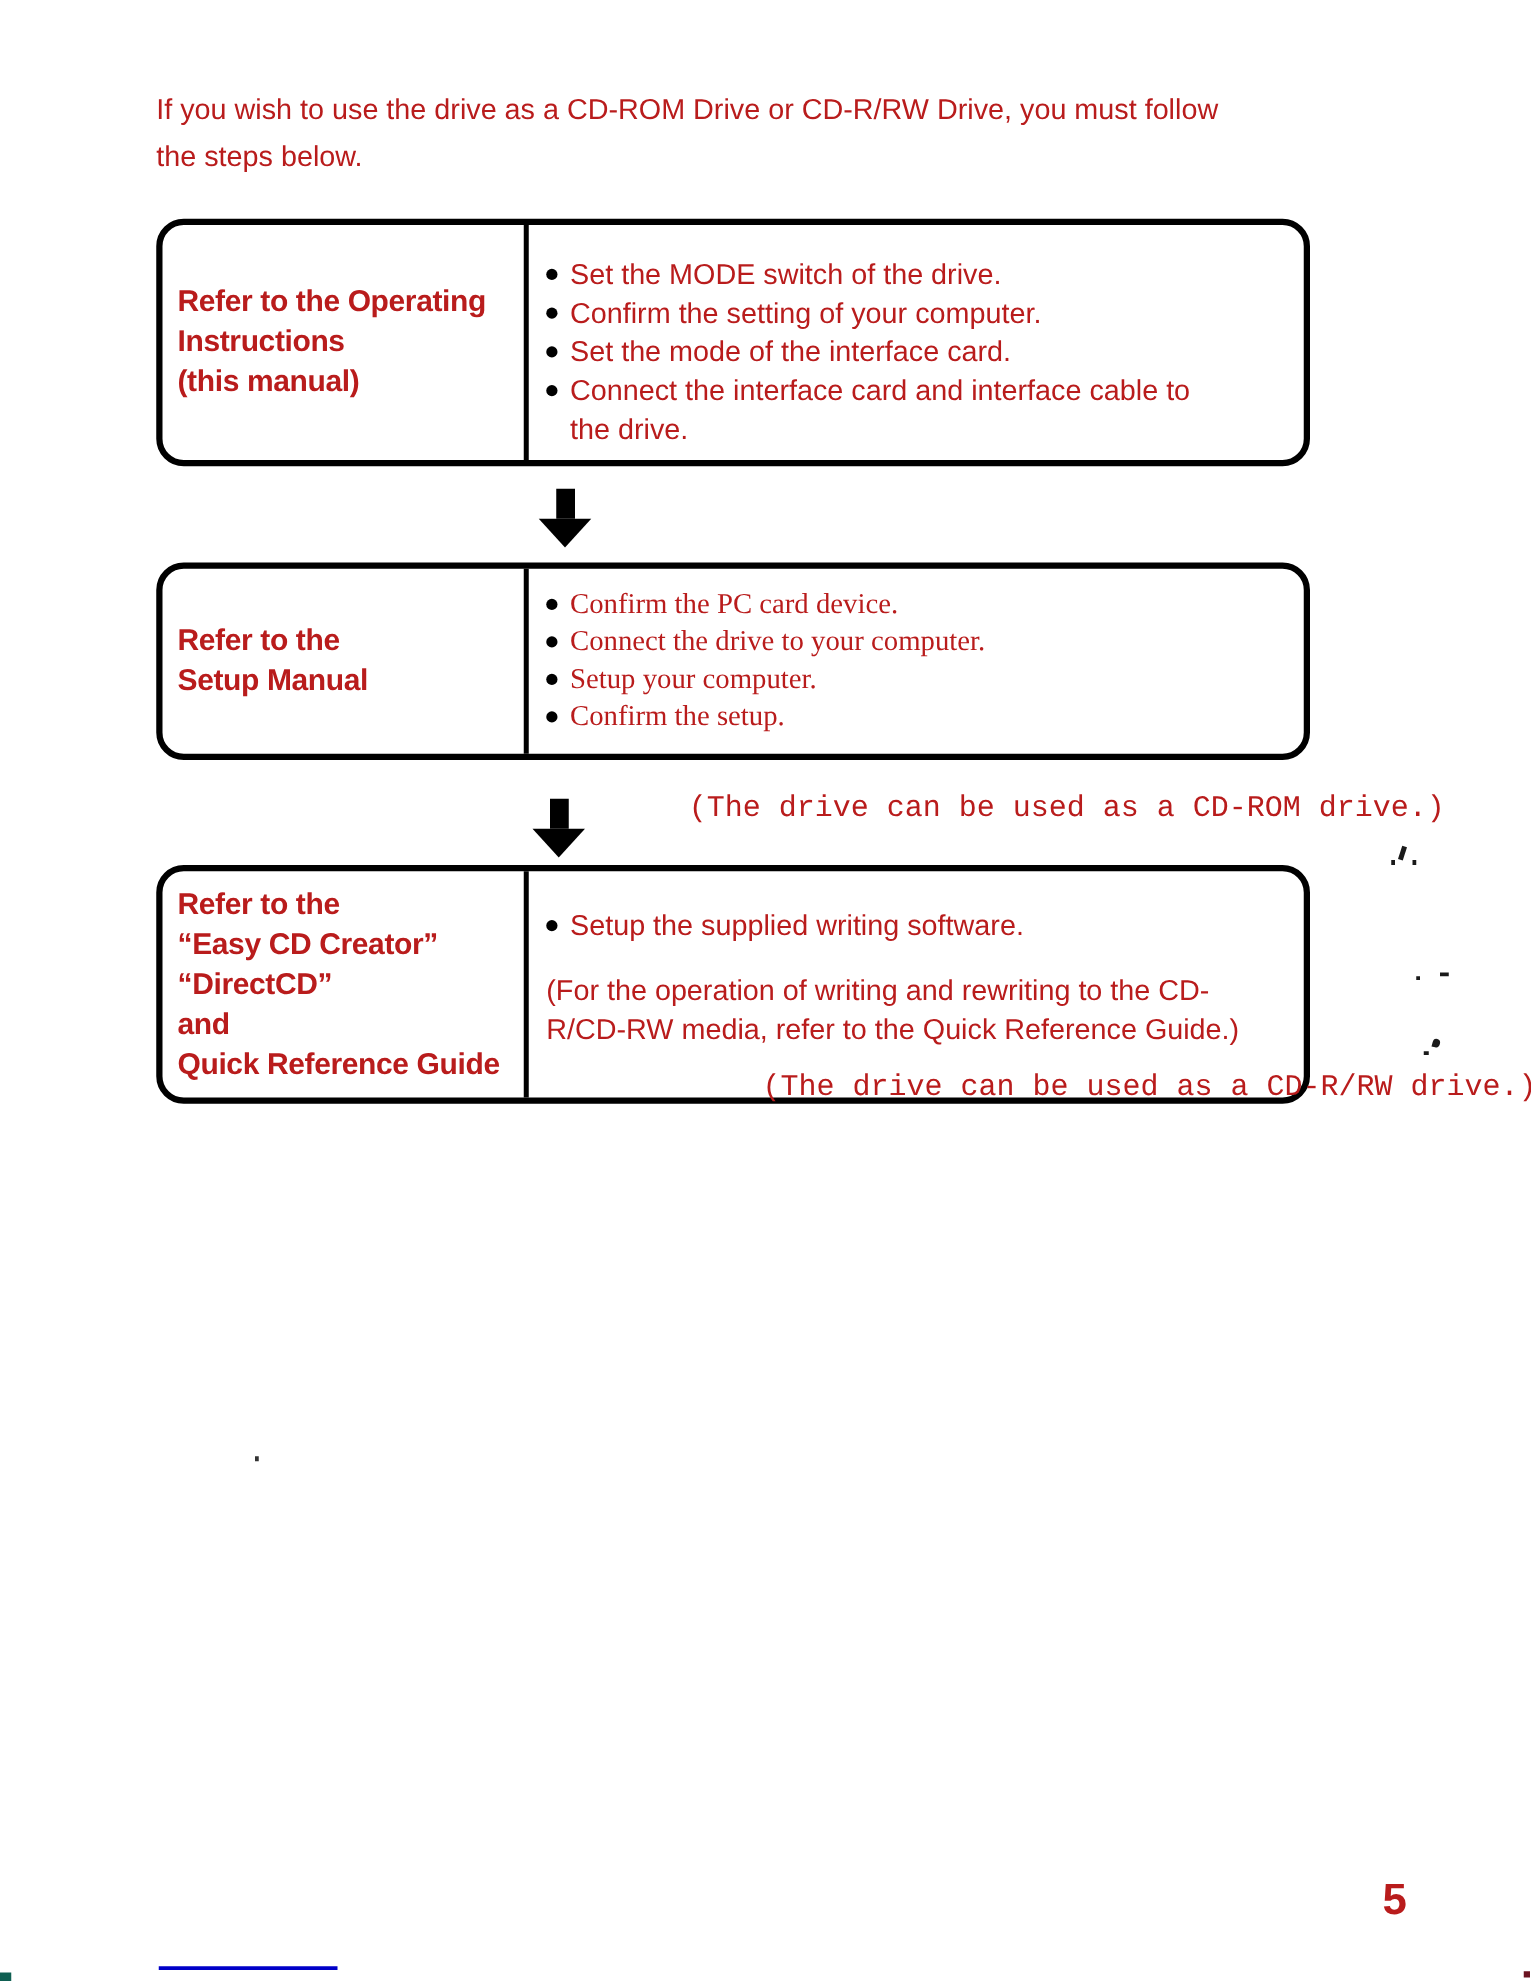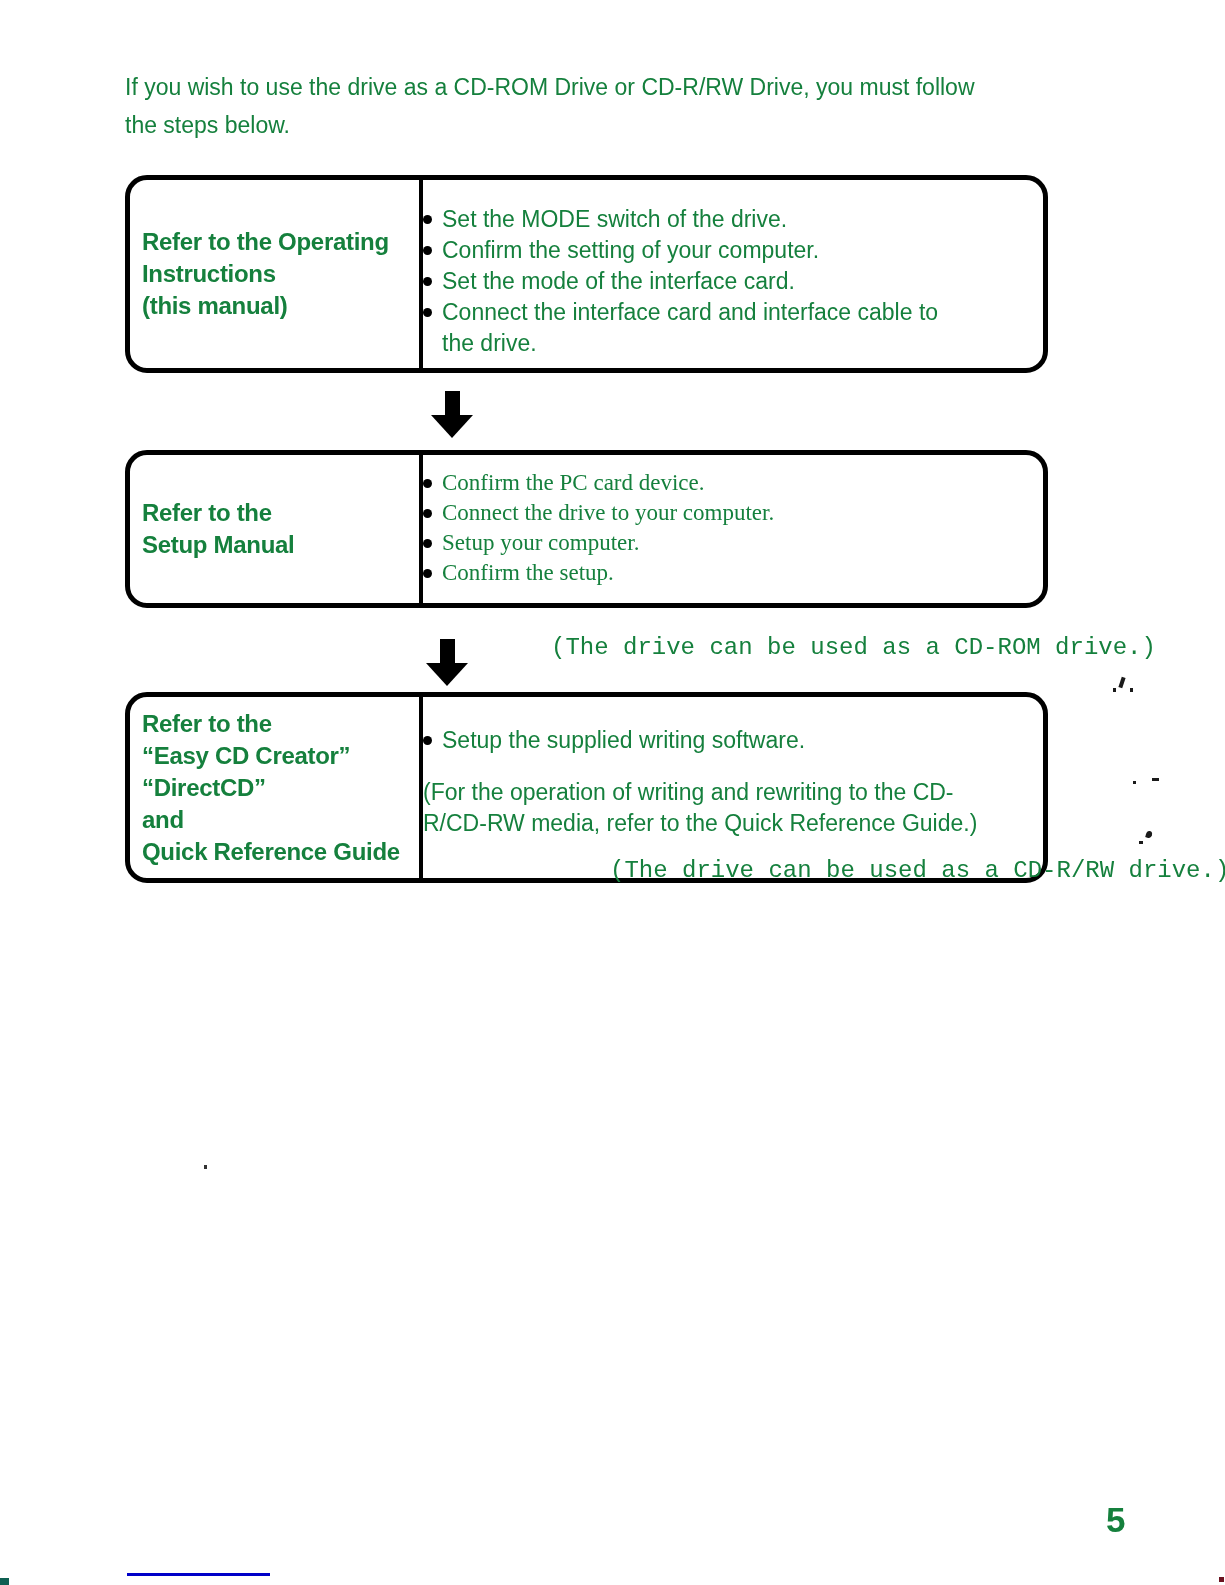--- a/index.html
+++ b/index.html
@@ -3,21 +3,21 @@
 <meta charset="utf-8">
 <style>
   html,body{margin:0;padding:0;background:#ffffff;}
   .page{
     position:relative;
     width:1225px;
     height:1585px;
     background:#ffffff;
     overflow:hidden;
     font-family:"Liberation Sans", sans-serif;
-    color:#15803d;
+    color:#b91c1c;
   }
   
   .intro{
     position:absolute;
     left:125px;
     top:68px;
     font-size:23px;
     line-height:38px;
     margin:0;
   }
@@ -48,20 +48,21 @@
     padding-left:12px;
     font-weight:bold;
     font-size:24px;
     line-height:32px;
     letter-spacing:-0.3px;
     white-space:nowrap;
   }
   .fbox .content{
     flex:1;
     box-sizing:border-box;
+    padding-left:14px;
     font-size:23px;
     line-height:31px;
   }
   .box1 .content{padding-top:24px;}
   .box2 .content{padding-top:13px;line-height:30px;font-family:Liberation Serif, serif;}
   .box3 .content{padding-top:28px;border-radius:10px;}
   .bullet{display:flex;}
   .dot{
     flex:0 0 9px;
     width:9px;height:9px;

